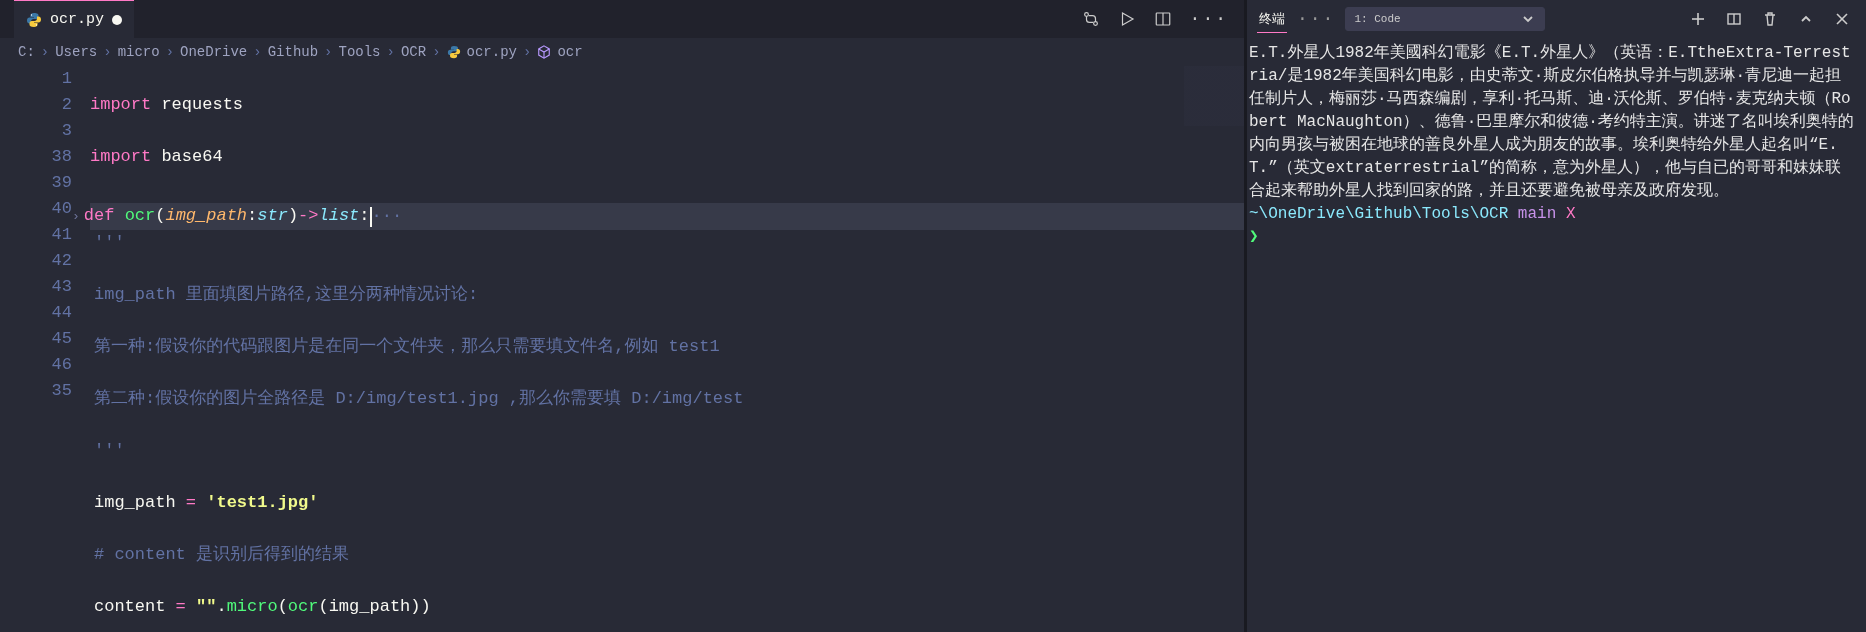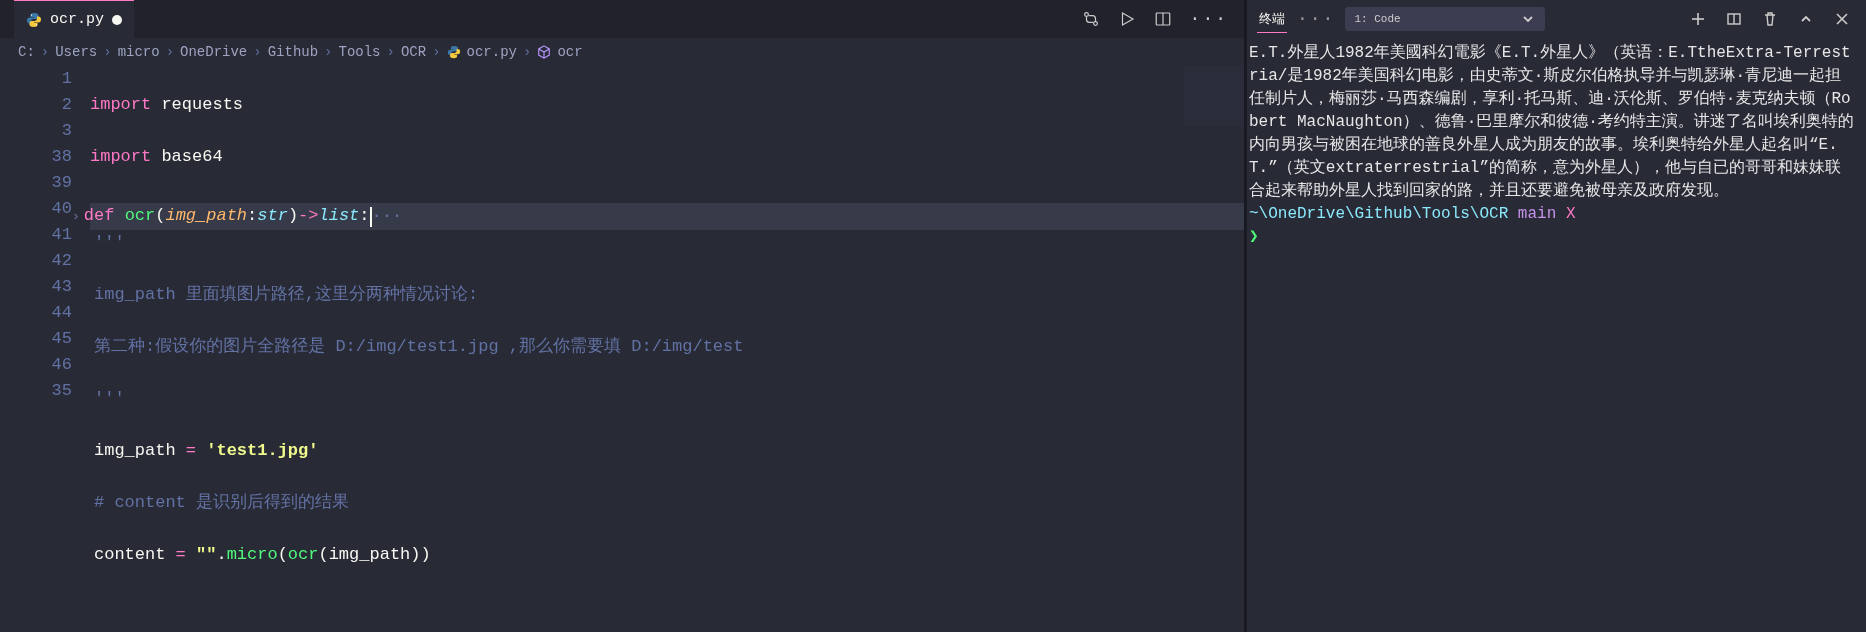--- a/index.html
+++ b/index.html
@@ -213,20 +213,21 @@
         <div>45</div>
         <div>46</div>
         <div>35</div>
       </div>
       <div class="code">
 <div><span class="kw">import</span> <span>requests</span></div>
 <div><span class="kw">import</span> <span>base64</span></div>
 <div class="hl-line"><span class="fold" style="position:static;margin-left:-18px;margin-right:4px;">›</span><span class="kw">def</span> <span class="fn">ocr</span><span class="pun">(</span><span class="param">img_path</span><span class="pun">:</span><span class="type">str</span><span class="pun">)</span><span class="op">-&gt;</span><span class="type">list</span><span class="pun">:</span><span class="cursor"></span><span class="ellipsis-hint">···</span></div>
 <div><span class="blockbar"></span><span class="cmt">'''</span></div>
 <div><span class="blockbar"></span><span class="cmt">img_path 里面填图片路径,这里分两种情况讨论:</span></div>
+<div><span class="blockbar"></span><span class="cmt">第一种:假设你的代码跟图片是在同一个文件夹，那么只需要填文件名,例如 test1</span></div>
 <div><span class="blockbar"></span><span class="cmt">第二种:假设你的图片全路径是 D:/img/test1.jpg ,那么你需要填 D:/img/test</span></div>
 <div><span class="blockbar"></span><span class="cmt">'''</span></div>
 <div><span class="blockbar"></span><span>img_path</span><span class="op"> = </span><span class="str">'test1.jpg'</span></div>
 <div><span class="blockbar"></span><span class="cmt"># content 是识别后得到的结果</span></div>
 <div><span class="blockbar"></span><span>content</span><span class="op"> = </span><span class="str">""</span><span class="pun">.</span><span class="call">micro</span><span class="pun">(</span><span class="call">ocr</span><span class="pun">(</span><span>img_path</span><span class="pun">)</span><span class="pun">)</span></div>
 
 
       </div>
     </div>
     <div class="minimap"></div>

